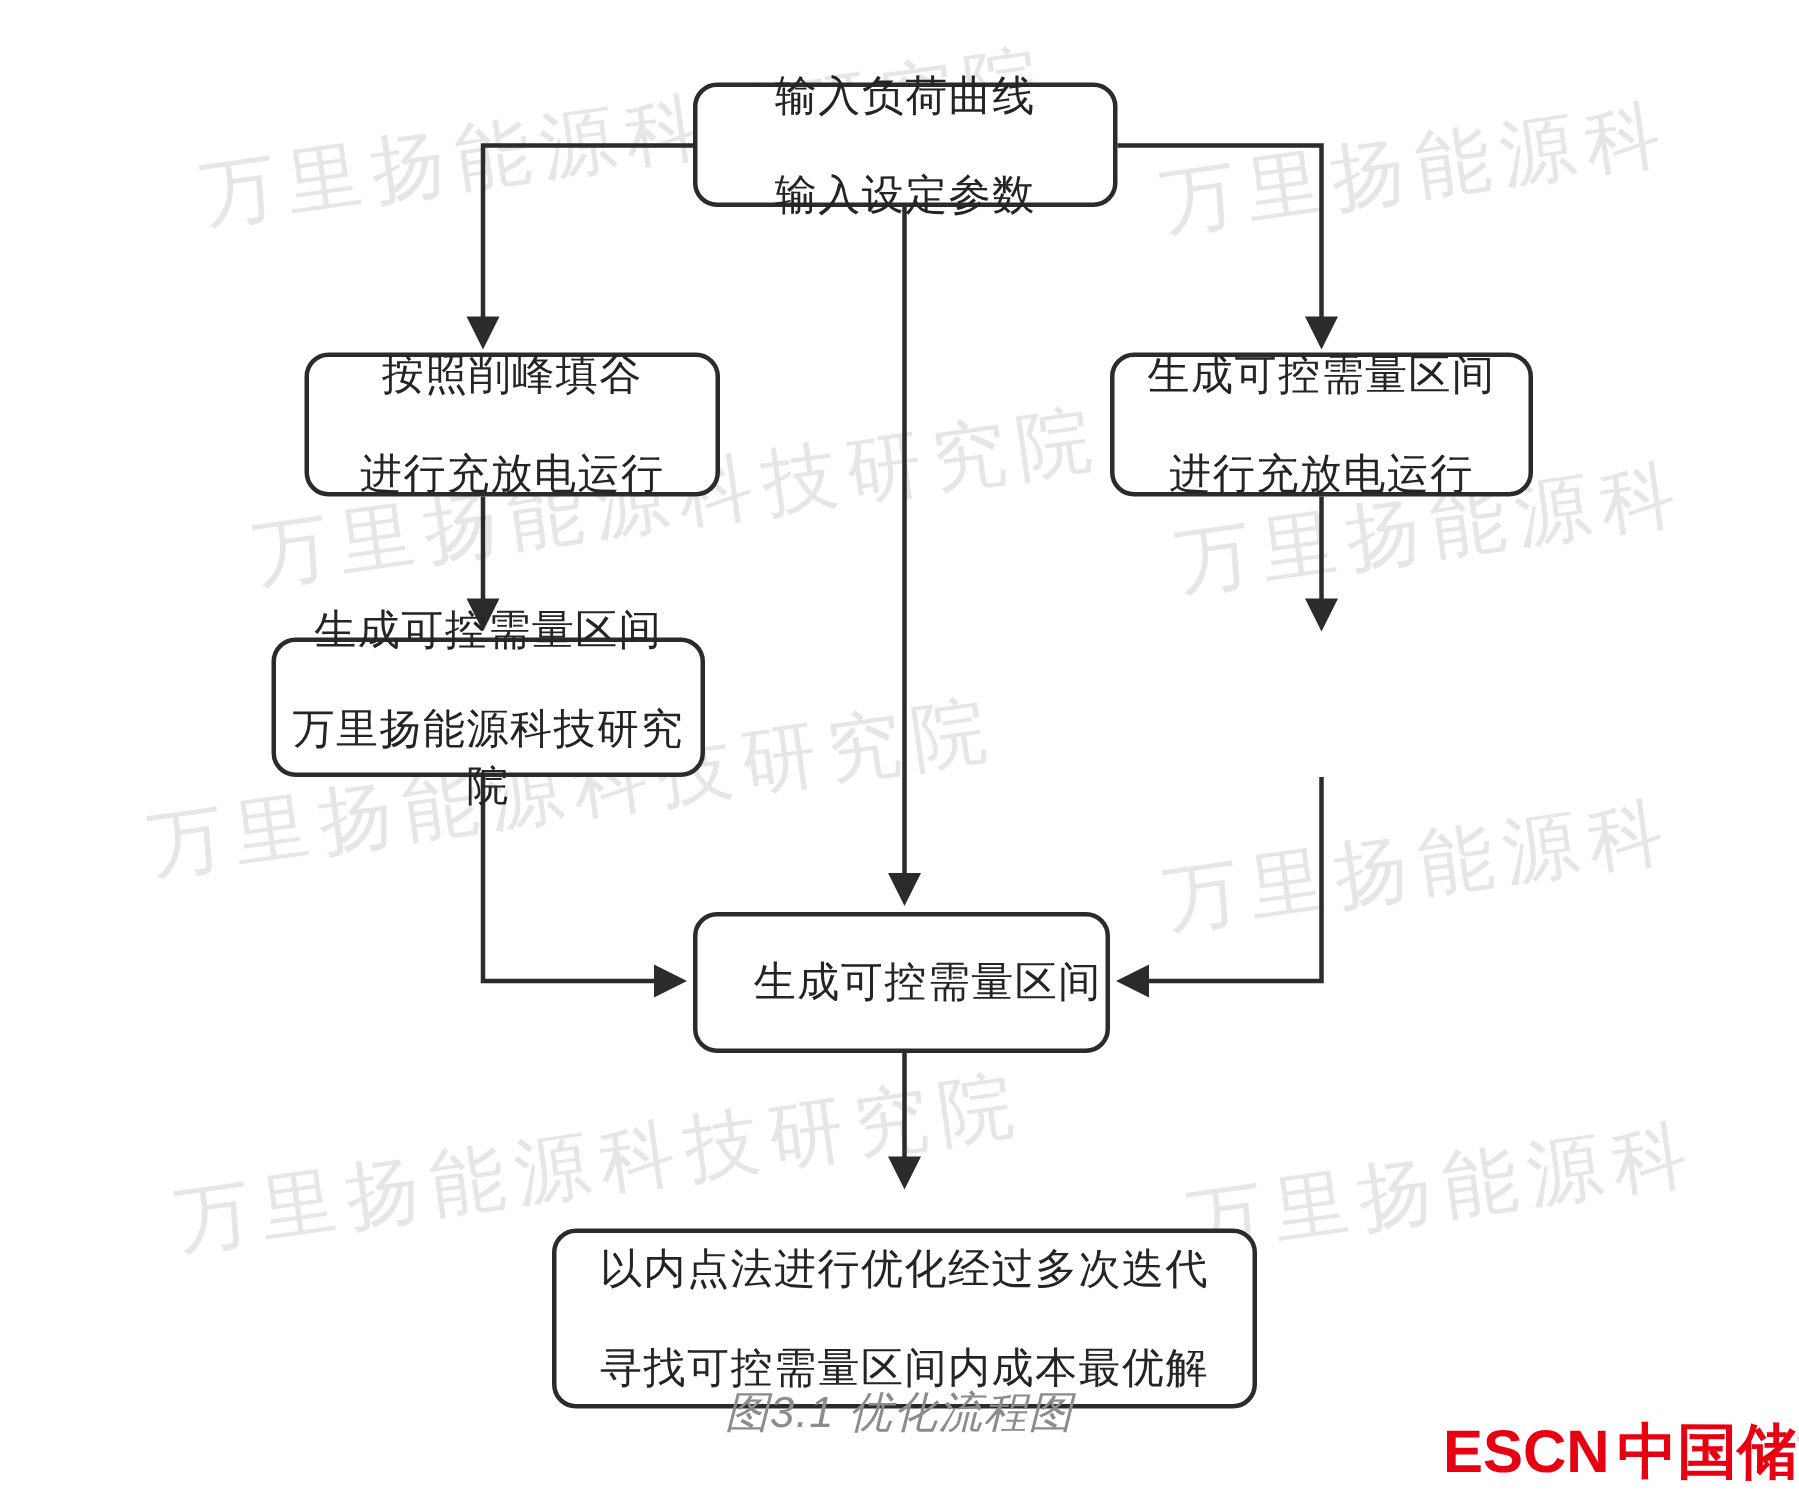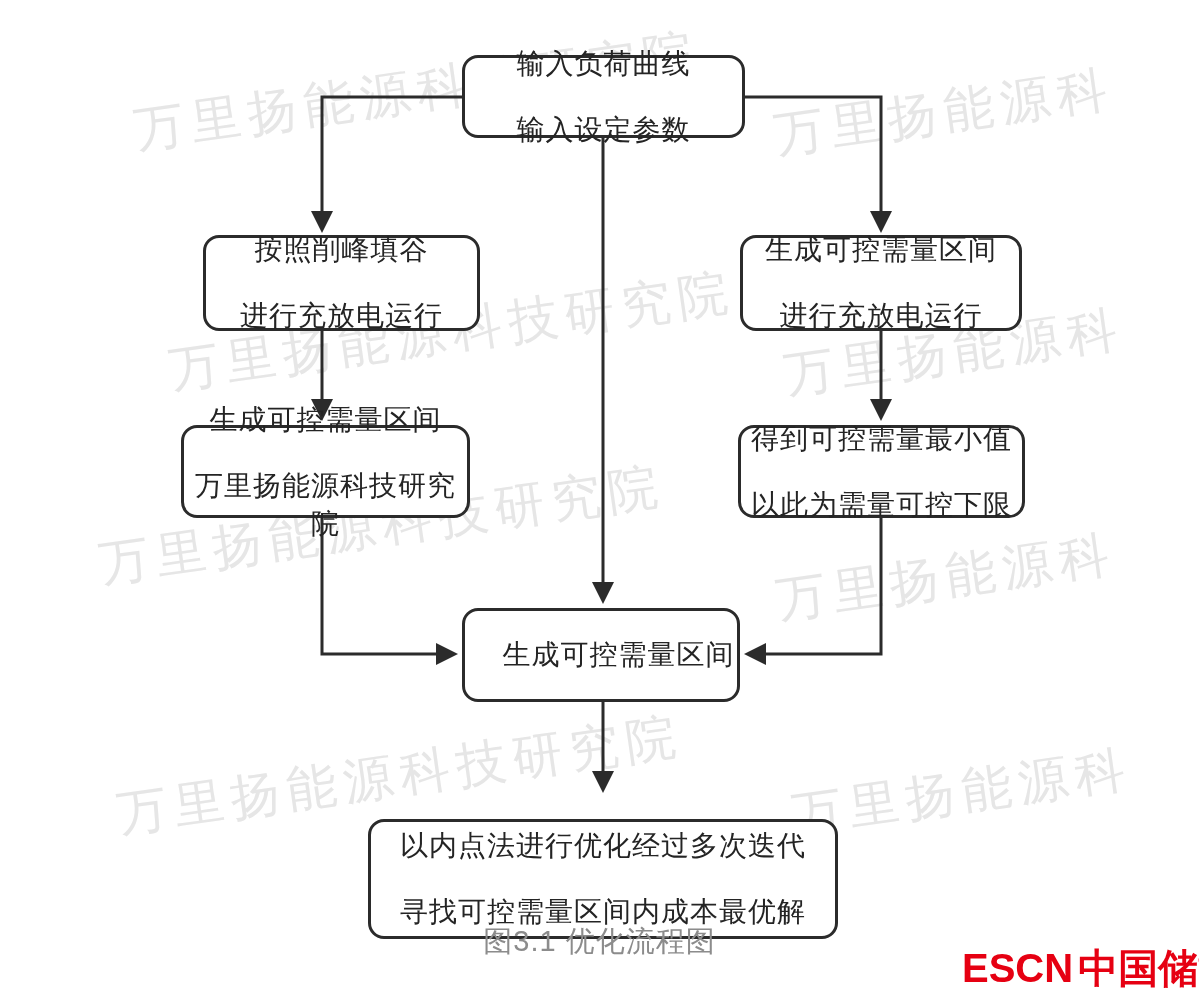--- a/index.html
+++ b/index.html
@@ -60,20 +60,21 @@
   .n-min     {left:738px;top:425px;width:287px;height:93px;}
   .n-interval{left:462px;top:608px;width:278px;height:94px;padding-left:35px;}
   .n-optimize{left:368px;top:795px;width:470px;height:120px;margin-top:24px;}
   
   .caption{
     position:absolute;
     z-index:2;
     left:0;top:922px;width:100%;
     text-align:center;
     font-size:29px;
+    font-style:italic;
     color:#8c8c8c;
     letter-spacing:1px;
   }
   
   .logo{
     position:absolute;
     z-index:2;
     left:962px;top:946px;
     font-size:40px;
     font-weight:800;
@@ -137,24 +138,20 @@
   <div class="node n-fee">
     <span>生成可控需量区间</span>
     <span>进行充放电运行</span>
   </div>
 
   <div class="node n-max">
     <span>生成可控需量区间</span>
     <span>万里扬能源科技研究院</span>
   </div>
 
-  <div class="node n-min">
-    <span>得到可控需量最小值</span>
-    <span>以此为需量可控下限</span>
-  </div>
 
   <div class="node n-interval">
     <span>生成可控需量区间</span>
   </div>
 
   <div class="node n-optimize">
     <span>以内点法进行优化经过多次迭代</span>
     <span>寻找可控需量区间内成本最优解</span>
   </div>
 

